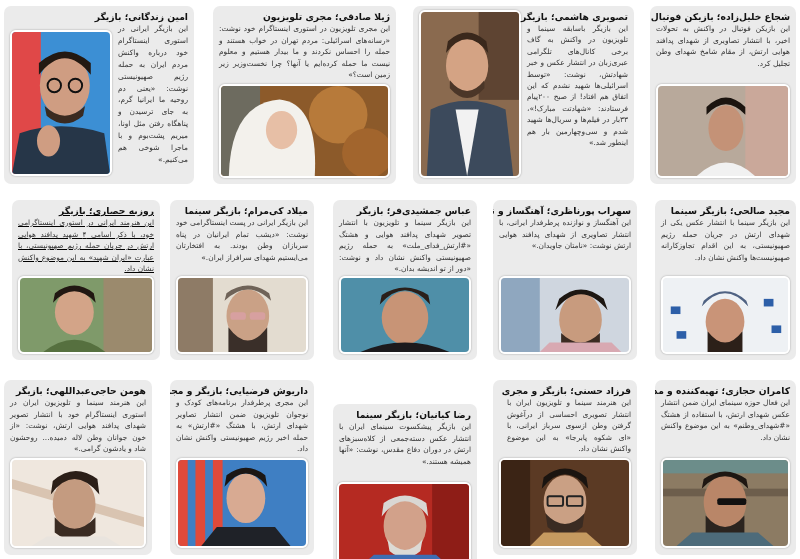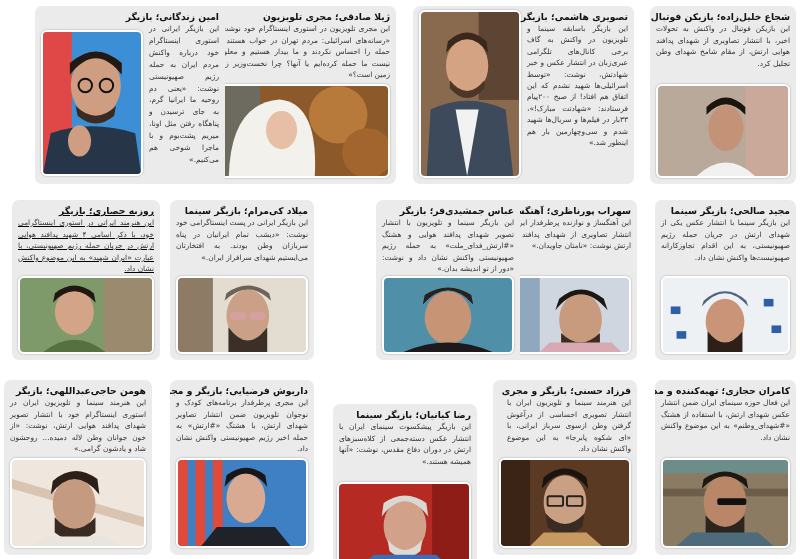--- a/index.html
+++ b/index.html
@@ -79,21 +79,21 @@
         <rect width="171" height="94" fill="#8c5a2a"></rect>
         <circle cx="120" cy="30" r="30" fill="#b77a3a"></circle>
         <circle cx="150" cy="70" r="26" fill="#a2652d"></circle>
         <rect x="0" width="40" height="94" fill="#6d6b5f"></rect>
         <path d="M8 94 Q10 18 60 14 Q100 18 96 94Z" fill="#f3f1ec"></path>
         <ellipse cx="62" cy="46" rx="16" ry="20" fill="#e7bfa6"></ellipse>
       </svg>
   </div>
 </div>
 
-<div class="card" style="left:4px;top:6px;width:190px;height:178px;margin-left:31px;">
+<div class="card" style="left:4px;top:6px;width:190px;height:178px;">
   <div class="photo" style="left:6px;top:24px;width:102px;height:146px;">
     <svg viewBox="0 0 102 146" preserveAspectRatio="none">
         <rect width="102" height="146" fill="#3c8fd4"></rect>
         <rect width="30" height="146" fill="#e04848"></rect>
         <ellipse cx="55" cy="55" rx="26" ry="32" fill="#cf9d82"></ellipse>
         <path d="M28 44 Q55 10 82 44 L82 32 Q55 8 28 32Z" fill="#231912"></path>
         <circle cx="44" cy="55" r="7" fill="none" stroke="#111" stroke-width="2"></circle>
         <circle cx="66" cy="55" r="7" fill="none" stroke="#111" stroke-width="2"></circle>
         <path d="M34 76 Q55 96 76 76 L74 86 Q55 102 36 86Z" fill="#3a2a20"></path>
         <path d="M0 146 L8 104 Q50 90 96 104 L102 146Z" fill="#263648"></path>
@@ -131,21 +131,21 @@
         <rect width="132" height="78" fill="#cfd6df"></rect>
         <rect width="40" height="78" fill="#8fa7bf"></rect>
         <ellipse cx="82" cy="44" rx="22" ry="28" fill="#c89b7e"></ellipse>
         <path d="M56 34 Q82 0 110 34 L106 22 Q82 2 60 22Z" fill="#1d1712"></path>
         <path d="M62 58 Q82 78 102 58 L102 78 L62 78Z" fill="#3b2b22"></path>
         <path d="M40 78 L50 68 L114 68 L124 78Z" fill="#d8a9b2"></path>
       </svg>
   </div>
 </div>
 
-<div class="card" style="left:333px;top:200px;width:144px;height:160px;margin-left:43px;">
+<div class="card" style="left:333px;top:200px;width:144px;height:160px;">
   <div class="title">عباس جمشیدی‌فر؛ بازیگر</div>
   <div class="body">این بازیگر سینما و تلویزیون با انتشار تصویر شهدای پدافند هوایی و هشتگ «#ارتش_فدای_ملت» به حمله رژیم صهیونیستی واکنش نشان داد و نوشت: «دور از تو اندیشه بدان.»</div>
   <div class="photo" style="left:6px;top:76px;width:132px;height:78px;">
     <svg viewBox="0 0 132 78" preserveAspectRatio="none">
         <rect width="132" height="78" fill="#4f8fa8"></rect>
         <ellipse cx="66" cy="42" rx="24" ry="28" fill="#c89476"></ellipse>
         <path d="M40 28 Q66 -2 92 28 L90 18 Q66 2 42 18Z" fill="#2a1f1a"></path>
         <path d="M20 78 Q66 58 112 78Z" fill="#1c1a1d"></path>
       </svg>
   </div>

